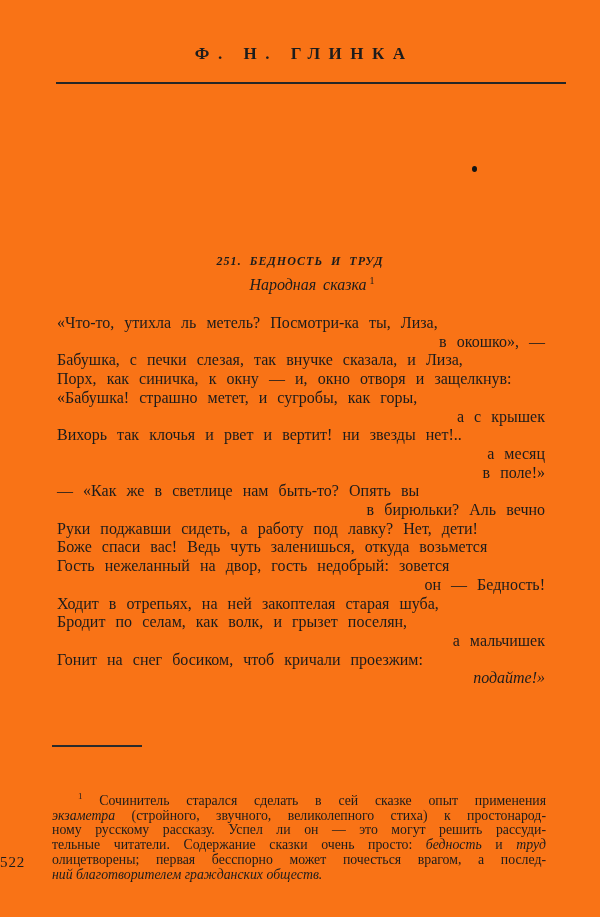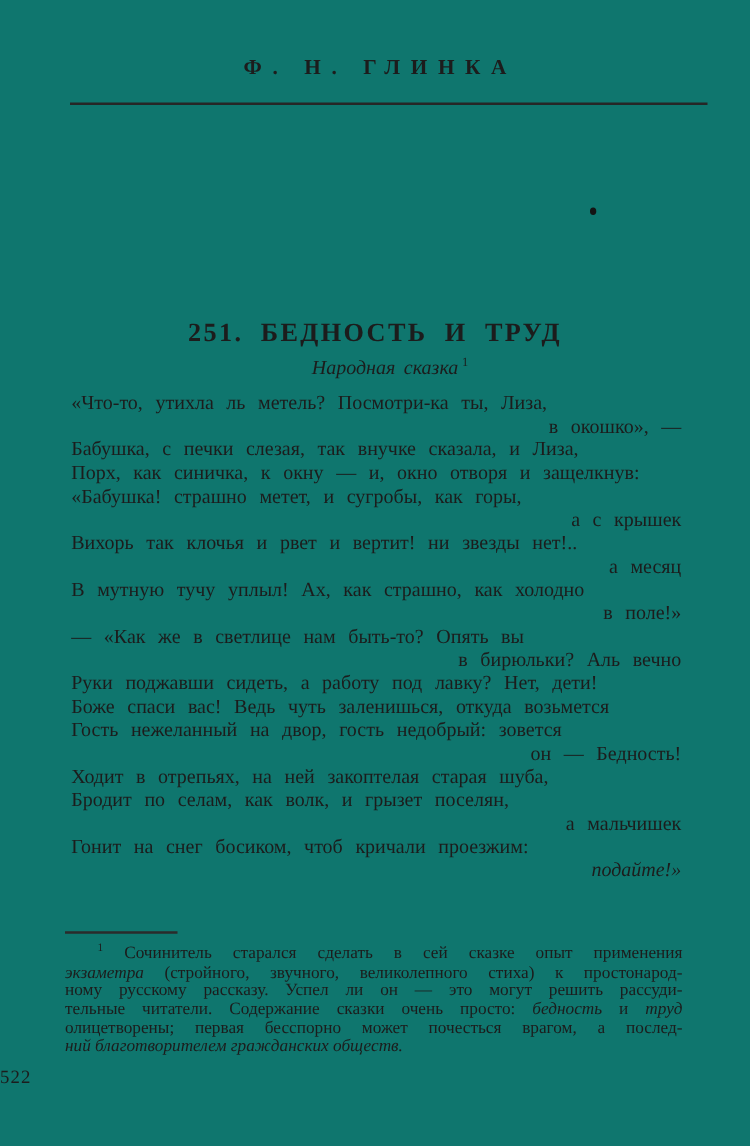--- a/index.html
+++ b/index.html
@@ -1,20 +1,20 @@
 <!DOCTYPE html>
 <html><head>
 <meta charset="utf-8">
 <style>
   html, body { margin: 0; padding: 0; background: #d9d9d9; }
   .page {
     position: relative;
     width: 600px; height: 917px;
     margin: 0 auto;
-    background: #0f766e;
+    background: #f97316;
     color: #1c1c1c;
     font-family: "Liberation Serif", "DejaVu Serif", serif;
     overflow: hidden;
   }
   .running-head {
     position: absolute; top: 44px; left: 0; width: 100%;
     text-align: center;
     font-weight: bold; font-size: 17px;
     letter-spacing: 0.5em; text-indent: 0.5em;
   }
@@ -22,22 +22,22 @@
     position: absolute; top: 82px; left: 56px; width: 510px; height: 2px;
     background: #262626;
   }
   .speck {
     position: absolute; top: 166px; left: 472px;
     width: 5px; height: 6px; border-radius: 50%;
     background: #141414;
   }
   .title-block { position: absolute; top: 254px; left: 0; width: 100%; text-align: center; }
   .poem-title {
-    font-size: 21px; font-weight: bold;
-    letter-spacing: 0.09em; word-spacing: 0.32em;
+    font-size: 12px; font-weight: bold;
+    letter-spacing: 0.09em; word-spacing: 0.32em; font-style: italic;
   }
   .poem-subtitle {
     margin-top: 6px; font-size: 16px; font-style: italic;
     word-spacing: 0.18em;
     margin-left: 24px;
   }
   .poem-subtitle sup { font-style: normal; font-size: 10px; margin-left: 3px; }
   .poem {
     position: absolute; top: 314px; left: 57px; width: 488px;
     font-size: 16px; line-height: 18.7px;
@@ -49,21 +49,21 @@
   .footnote-rule {
     position: absolute; top: 745px; left: 52px; width: 90px; height: 2px;
     background: #2b2b2b;
   }
   .footnote-text {
     position: absolute; top: 751px; left: 52px; width: 494px;
     font-size: 13.8px; line-height: 14.9px;
   }
   .fn-line { text-align: justify; text-align-last: justify; }
   .fn-line:last-child { text-align-last: left; font-style: italic; }
-  .fn-line.indent { padding-left: 26px; }
+  .fn-line.indent { padding-left: 26px; margin-top: 38px; }
   .fn-line sup { font-size: 9px; }
   .fn-line .it { font-style: italic; }
   .page-number {
     position: absolute; top: 854px; left: 0; width: 100%;
     font-size: 15px; letter-spacing: 0.06em;
   }
 </style>
 </head>
 <body>
 
@@ -81,21 +81,20 @@
 
   <div class="poem">
       <div class="poem-line">«Что-то, утихла ль метель? Посмотри-ка ты, Лиза,</div>
       <div class="poem-line r">в окошко», —</div>
       <div class="poem-line">Бабушка, с печки слезая, так внучке сказала, и Лиза,</div>
       <div class="poem-line">Порх, как синичка, к окну — и, окно отворя и защелкнув:</div>
       <div class="poem-line">«Бабушка! страшно метет, и сугробы, как горы,</div>
       <div class="poem-line r">а с крышек</div>
       <div class="poem-line">Вихорь так клочья и рвет и вертит! ни звезды нет!..</div>
       <div class="poem-line r">а месяц</div>
-      <div class="poem-line">В мутную тучу уплыл! Ах, как страшно, как холодно</div>
       <div class="poem-line r">в поле!»</div>
       <div class="poem-line">— «Как же в светлице нам быть-то? Опять вы</div>
       <div class="poem-line r">в бирюльки? Аль вечно</div>
       <div class="poem-line">Руки поджавши сидеть, а работу под лавку? Нет, дети!</div>
       <div class="poem-line">Боже спаси вас! Ведь чуть заленишься, откуда возьмется</div>
       <div class="poem-line">Гость нежеланный на двор, гость недобрый: зовется</div>
       <div class="poem-line r">он — Бедность!</div>
       <div class="poem-line">Ходит в отрепьях, на ней закоптелая старая шуба,</div>
       <div class="poem-line">Бродит по селам, как волк, и грызет поселян,</div>
       <div class="poem-line r">а мальчишек</div>

